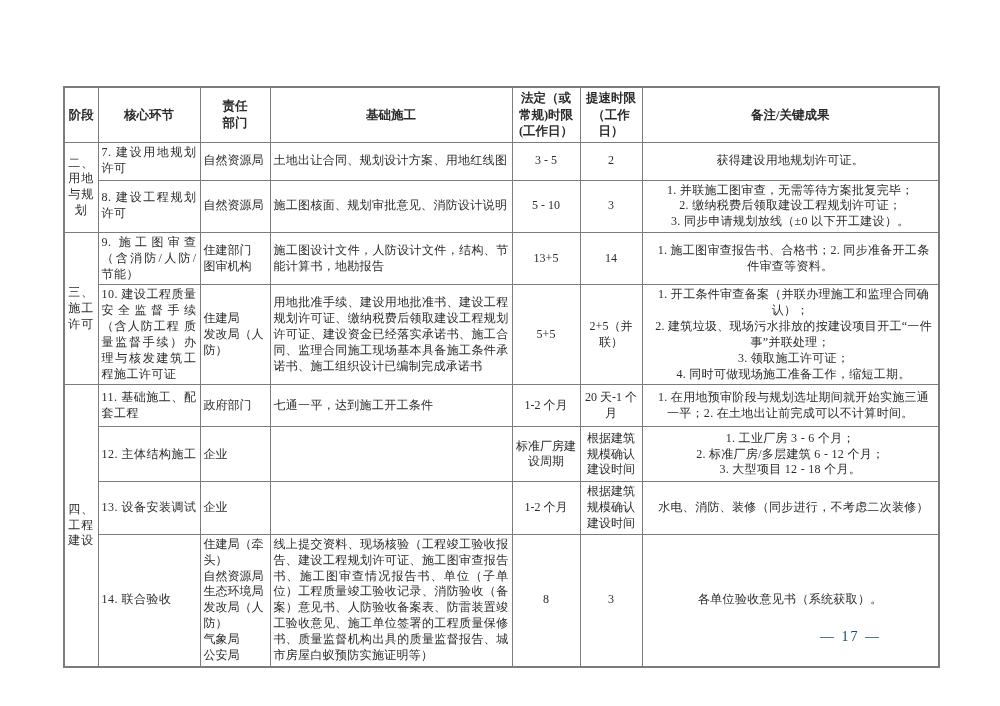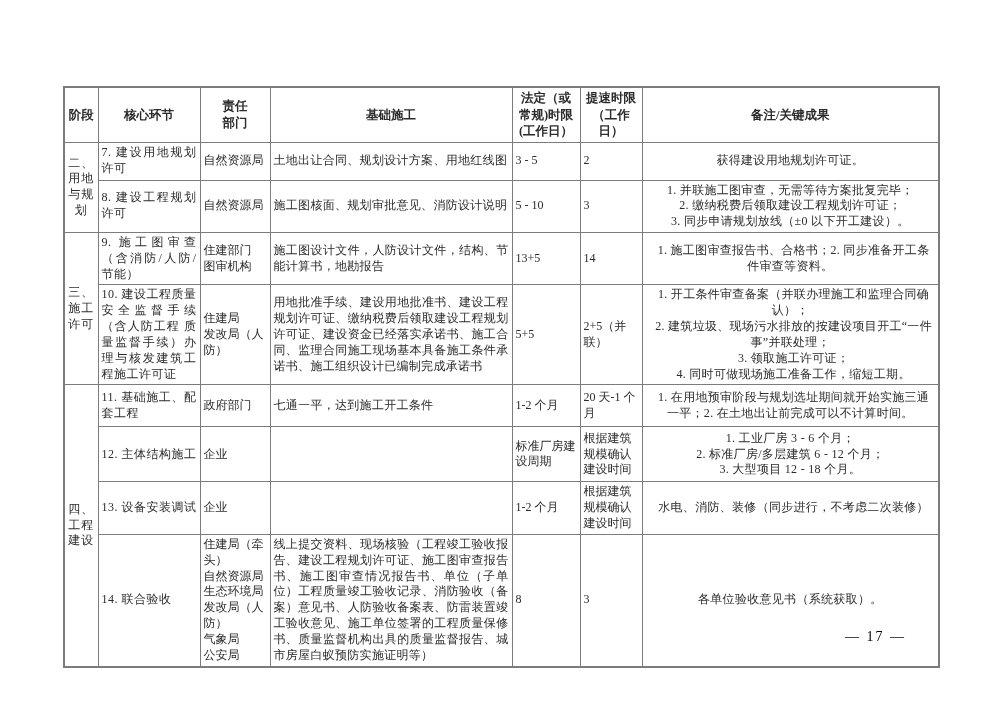--- a/index.html
+++ b/index.html
@@ -51,34 +51,35 @@
   td.c-dept {
     text-align: left;
     white-space: pre-line;
   }
   td.c-mat {
     text-align: justify;
     text-justify: inter-ideograph;
     letter-spacing: 0.3px;
   }
   td.c-num {
+    text-align: center;
     white-space: pre-line;
   }
   td.c-notes {
     text-align: center;
     white-space: pre-wrap;
     padding-left: 5px;
     letter-spacing: 0.3px;
   }
   .page-number {
     position: absolute;
     top: 629px;
-    left: 845px;
+    left: 820px;
     font-size: 14px;
-    color: #000000;
+    color: #0c4a6e;
     letter-spacing: 2px;
   }
 </style>
 </head>
 <body>
 
 <div class="page">
 
   <table class="approval">
     <colgroup>

